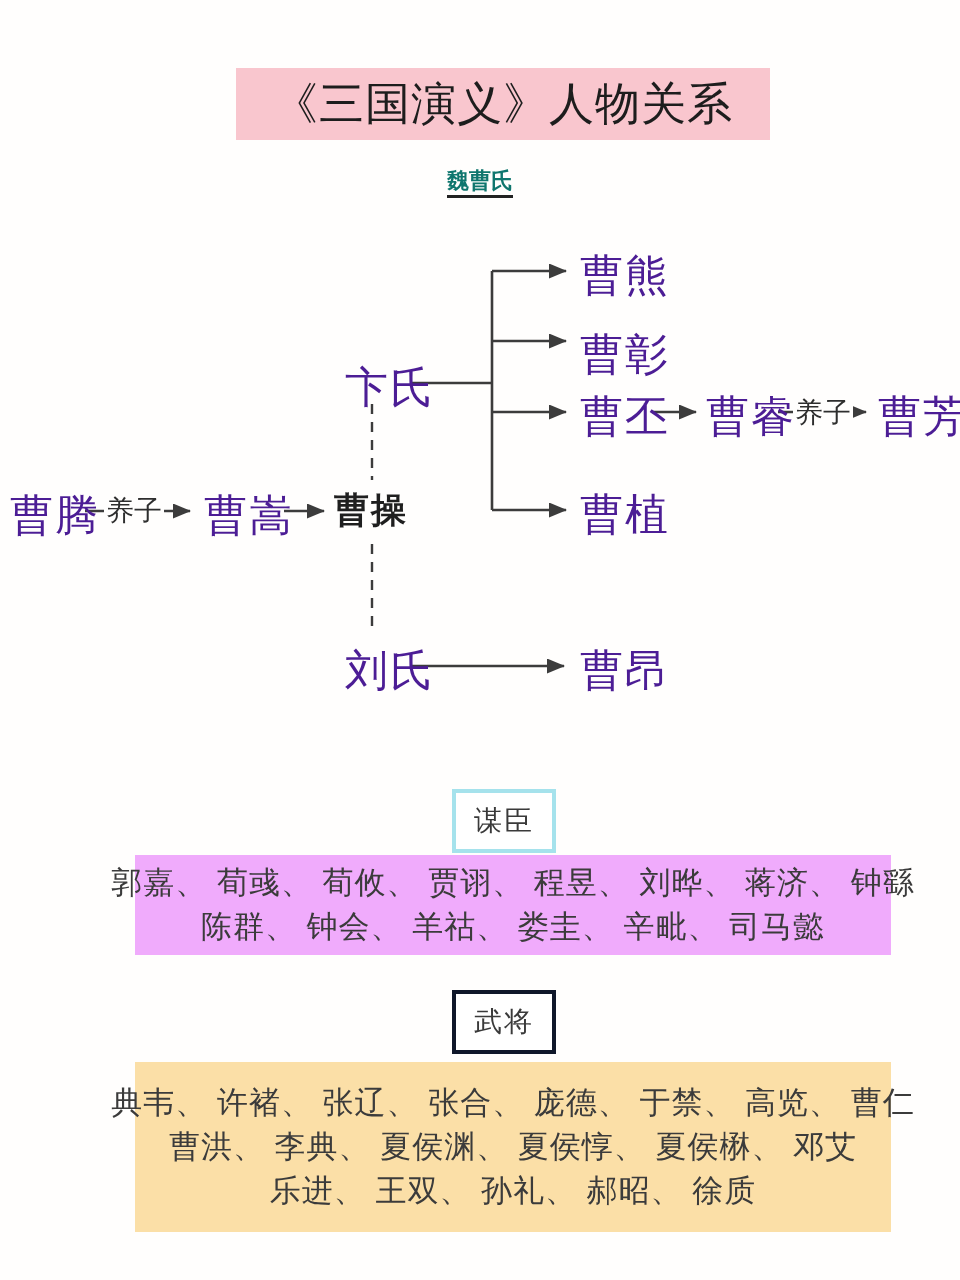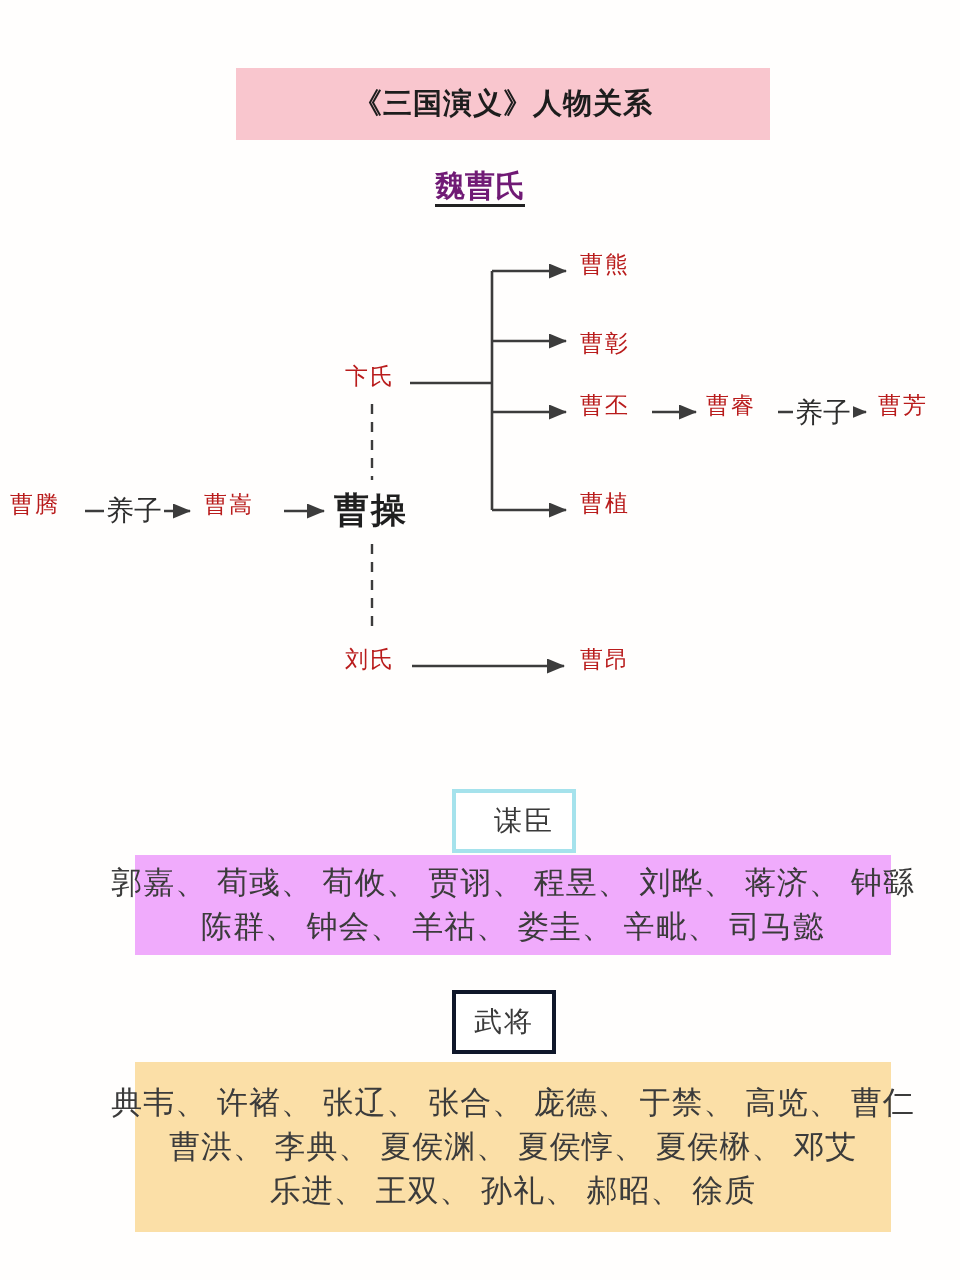--- a/index.html
+++ b/index.html
@@ -9,48 +9,48 @@
     overflow:hidden;
   }
   .abs{position:absolute;}
   
   .title-banner{
     left:236px;top:68px;width:534px;height:72px;
     background:#f9c6ce;display:flex;align-items:center;justify-content:center;
   }
   .title-banner .t{
     font-family:"Liberation Serif","DejaVu Serif",serif;
-    font-weight:700;font-size:29px;letter-spacing:1px;color:#1d1d1d;white-space:nowrap;
+    font-weight:400;font-size:45px;letter-spacing:1px;color:#1d1d1d;white-space:nowrap;
   }
   .subtitle{
     left:0;top:166px;width:960px;text-align:center;
   }
   .subtitle span{
     font-family:"Liberation Serif","DejaVu Serif",serif;
-    font-weight:700;font-size:30px;color:#701a75;
+    font-weight:700;font-size:22px;color:#0f766e;
     border-bottom:3px solid #222;padding-bottom:2px;
   }
   
   .node{
-    position:absolute;font-size:23px;color:#b91c1c;letter-spacing:2px;white-space:nowrap;
+    position:absolute;font-size:43px;color:#4c1d95;letter-spacing:2px;white-space:nowrap;
     line-height:1.1;
   }
   .node.bold{font-weight:700;font-size:35px;color:#1f1f1f;}
   .adopt{
     position:absolute;font-size:28px;color:#2e2e2e;background:#fffefd;
     padding:0 2px;white-space:nowrap;line-height:1.1;
   }
   svg.connectors{position:absolute;left:0;top:0;pointer-events:none;}
   
   .label-box{
     position:absolute;width:96px;height:56px;background:#ffffff;
     display:flex;align-items:center;justify-content:center;
     font-size:28px;color:#3a3a3a;letter-spacing:2px;
   }
-  .label-box.cyan{border:4px solid #a5e2ec;left:452px;top:789px;padding-left:20px;}
+  .label-box.cyan{border:4px solid #a5e2ec;left:452px;top:789px;}
   .label-box.orange{border:4px solid #0f172a;left:452px;top:990px;}
   
   .big-box{
     position:absolute;left:135px;width:756px;
     display:flex;flex-direction:column;align-items:center;justify-content:center;
     font-size:31px;color:#3b3b3b;letter-spacing:1px;
   }
   .big-box .line{line-height:44px;white-space:nowrap;}
   .big-box.cyan{top:855px;height:100px;background:#f0abfc;}
   .big-box.orange{top:1062px;height:170px;background:#fbdfa7;}

